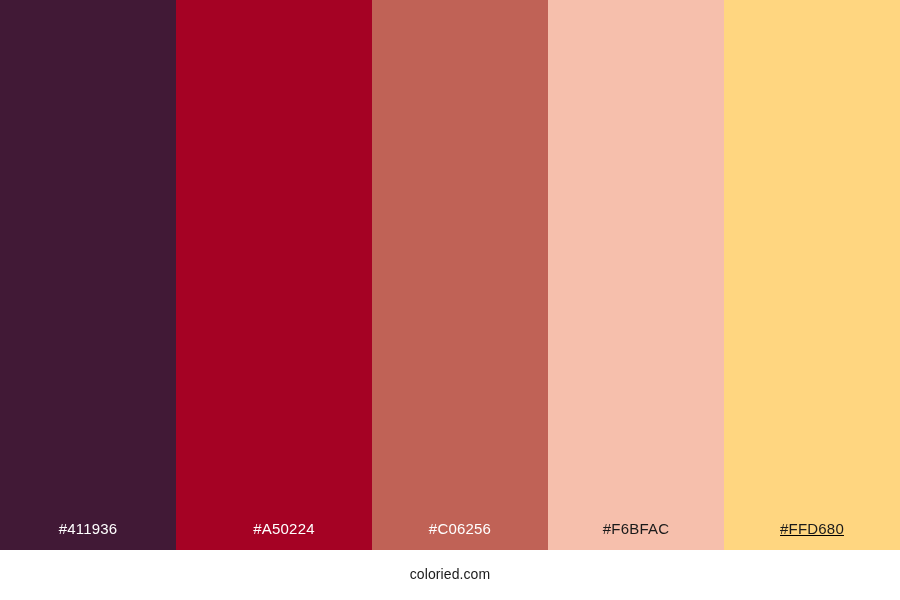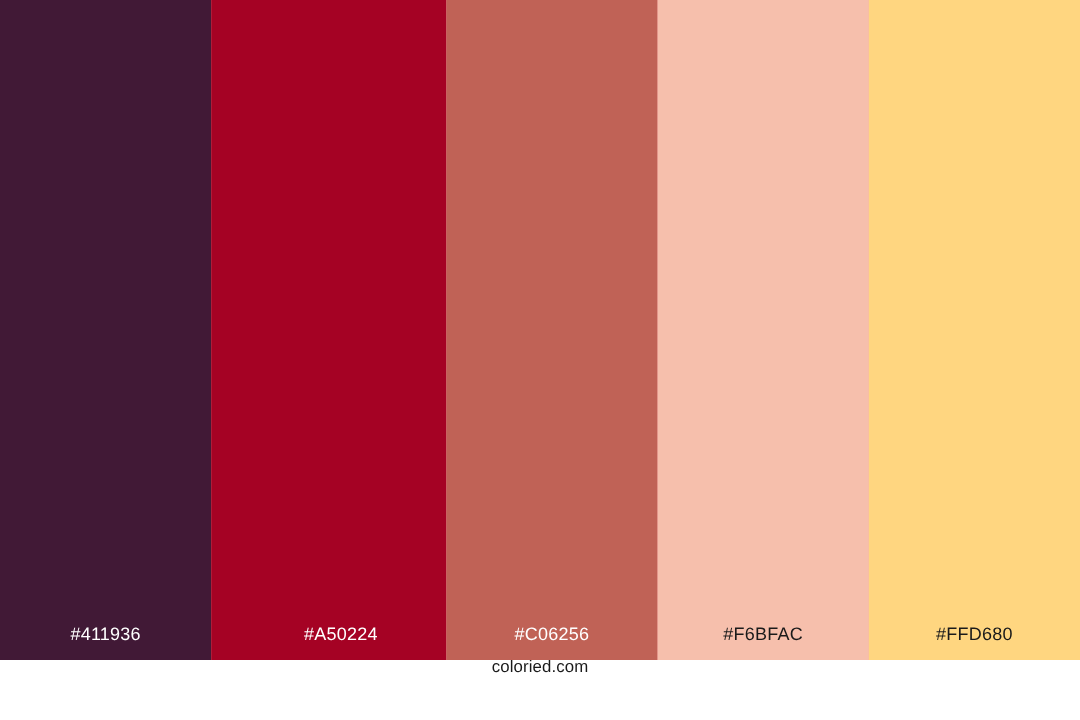--- a/index.html
+++ b/index.html
@@ -12,21 +12,21 @@
     background: #ffffff;
     font-family: "Liberation Sans", sans-serif;
     overflow: hidden;
   }
 
   #palette-page {
     width: 900px;
     height: 600px;
     display: flex;
     flex-direction: column;
-    background: #fca5a5;
+    background: #0ea5e9;
   }
 
   #swatch-strip {
     display: flex;
     flex-direction: row;
     width: 900px;
     height: 550px;
     flex: 0 0 550px;
   }
 
@@ -53,20 +53,21 @@
   }
 
   .light-text { color: #ffffff; }
   .dark-text  { color: #1a1a1a; }
 
   #footer-bar {
     flex: 1 1 auto;
     width: 900px;
     background: #ffffff;
     display: flex;
+    align-items: center;
     justify-content: center;
   }
 
   #site-credit {
     font-family: "Liberation Sans", sans-serif;
     font-size: 14px;
     line-height: 14px;
     color: #1a1a1a;
     letter-spacing: 0.1px;
     margin-top: -2px;
@@ -88,21 +89,21 @@
     </div>
 
     <div class="swatch" style="background-color: rgb(192, 98, 86); justify-content: center;">
       <span class="swatch-label light-text">#C06256</span>
     </div>
 
     <div class="swatch" style="background-color: rgb(246, 191, 172);">
       <span class="swatch-label dark-text">#F6BFAC</span>
     </div>
 
-    <div class="swatch" style="background-color: rgb(255, 214, 128);">
+    <div class="swatch" style="background-color: rgb(255, 214, 128); text-decoration: underline;">
       <span class="swatch-label dark-text">#FFD680</span>
     </div>
 
   </div>
 
   <div id="footer-bar">
     <span id="site-credit">coloried.com</span>
   </div>
 
 </div>

